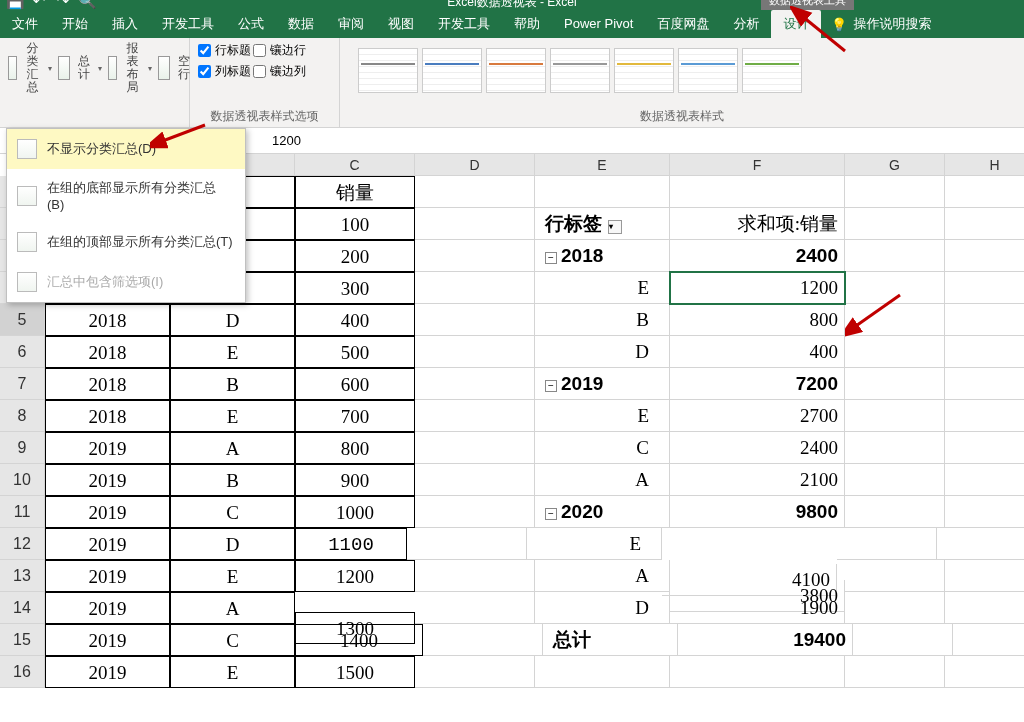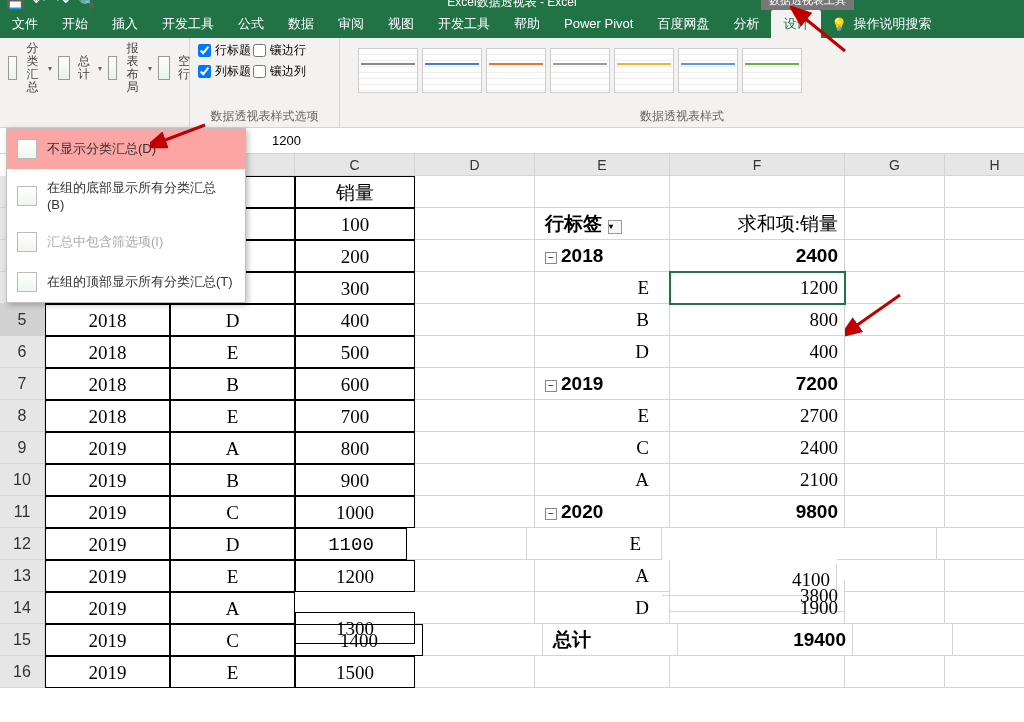--- a/index.html
+++ b/index.html
@@ -32,21 +32,21 @@
 
 
 .gallery { display: flex; gap: 4px; padding: 6px 10px 0 10px; flex-wrap: wrap; }
 .swatch { width: 60px; height: 45px; border: 1px solid #ccc; background: repeating-linear-gradient(#fff,#fff 5px,#eee 5px,#eee 6px); position: relative; }
 .swatch::before { content: ""; position: absolute; left: 2px; right: 2px; top: 14px; height: 2px; background: #888; }
 .swatch.c2::before { background: #4a7dbf; } .swatch.c3::before { background: #d87a3e; } .swatch.c4::before { background: #999; } .swatch.c5::before { background: #e2b93d; } .swatch.c6::before { background: #5b9bd5; } .swatch.c7::before { background: #70ad47; }
 
 
 .dropdown { position: absolute; left: 6px; top: 128px; width: 240px; background: #fff; border: 1px solid #c0c0c0; box-shadow: 2px 2px 6px rgba(0,0,0,0.25); z-index: 50; }
 .dropdown .item { display: flex; align-items: center; gap: 10px; padding: 10px 12px 10px 10px; font-size: 13px; color: #333; cursor: pointer; }
-.dropdown .item.hover { background: #fca5a5; }
+.dropdown .item.hover { background: #fef9c3; }
 .dropdown .item.disabled { color: #aaa; }
 .dropdown .ic { width: 20px; height: 20px; border: 1px solid #bbb; background: linear-gradient(#fff,#f0f5f0); flex-shrink: 0; }
 
 
 .fxbar { height: 26px; border-bottom: 1px solid #d4d4d4; display: flex; align-items: center; font-size: 13px; }
 .fxbar .namebox { width: 248px; }
 .fxbar .fx { padding: 0 8px; color: #666; }
 .fxbar .formula { padding-left: 8px; }
 
 
@@ -177,27 +177,27 @@
 
 <div class="dropdown">
   <div class="item hover">
     <div class="ic"></div>
     <span>不显示分类汇总(D)</span>
   </div>
   <div class="item">
     <div class="ic"></div>
     <span>在组的底部显示所有分类汇总(B)</span>
   </div>
+  <div class="item">
+    <div class="ic"></div>
+    <span>在组的顶部显示所有分类汇总(T)</span>
+  </div>
   <div class="item disabled">
     <div class="ic"></div>
     <span>汇总中包含筛选项(I)</span>
-  </div>
-  <div class="item">
-    <div class="ic"></div>
-    <span>在组的顶部显示所有分类汇总(T)</span>
   </div>
 </div>
 
 <div class="fxbar">
   <div class="namebox"></div>
   <div class="fx"></div>
   <div class="formula">1200</div>
 </div>
 
 <div class="gridwrap">

